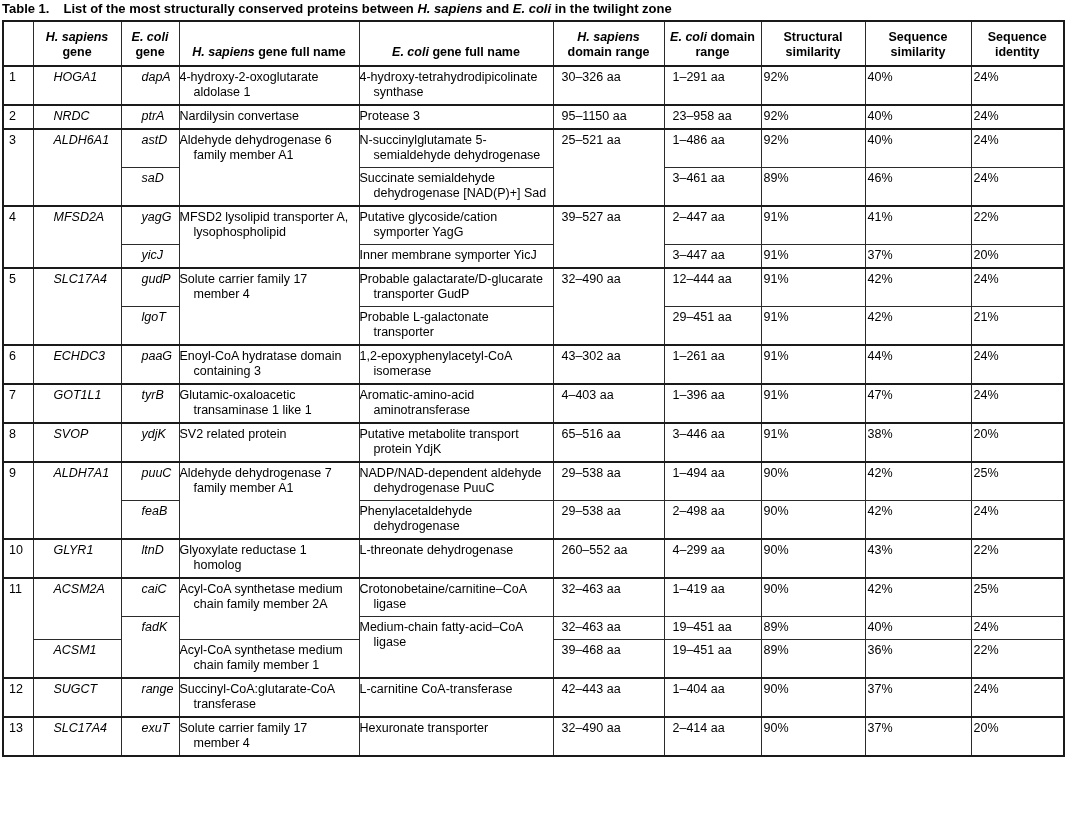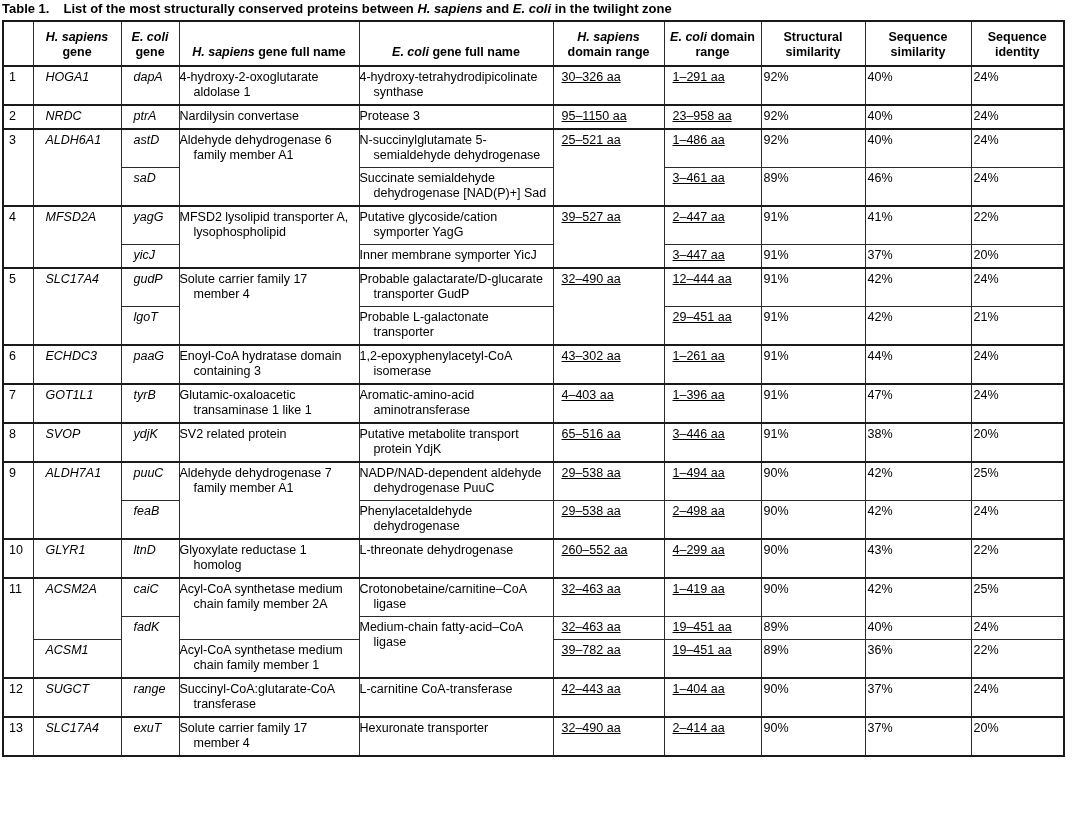--- a/index.html
+++ b/index.html
@@ -43,23 +43,23 @@
     border-bottom: 2px solid #1a1a1a;
     height: 34px;
   }
   td {
     vertical-align: top;
     line-height: 15px;
     padding: 3px 4px 4px 8px;
   }
   tr.major td { border-top: 2px solid #1a1a1a; }
   td.num   { padding-left: 5px; }
-  td.gene  { font-style: italic; padding-left: 12px; }
+  td.gene  { font-style: italic; padding-left: 20px; }
   td.name  { padding-left: 14px; text-indent: -14px; }
-  td.range { white-space: nowrap; text-decoration: underline; }
+  td.range { white-space: nowrap; }
   td.pct   { text-align: left; padding-left: 2px; padding-right: 2px; }
 </style>
 </head>
 <body>
 
 <div>
 
   <div class="title">
     <span class="label">Table 1.</span><span>List of the most structurally conserved proteins between </span><span class="i">H. sapiens</span><span> and </span><span class="i">E. coli</span><span> in the twilight zone</span>
   </div>
@@ -262,21 +262,21 @@
           <td rowspan="2" class="name">Medium-chain fatty-acid–CoA ligase</td>
           <td class="range">32–463 aa</td>
           <td class="range">19–451 aa</td>
           <td class="pct">89%</td>
           <td class="pct">40%</td>
           <td class="pct">24%</td>
         </tr>
         <tr class="sub">
           <td class="gene">ACSM1</td>
           <td class="name">Acyl-CoA synthetase medium chain family member 1</td>
-          <td class="range">39–782 aa</td>
+          <td class="range">39–468 aa</td>
           <td class="range">19–451 aa</td>
           <td class="pct">89%</td>
           <td class="pct">36%</td>
           <td class="pct">22%</td>
         </tr>
         <tr class="major">
           <td class="num">12</td>
           <td class="gene">SUGCT</td>
           <td class="gene">range</td>
           <td class="name">Succinyl-CoA:glutarate-CoA transferase</td>

